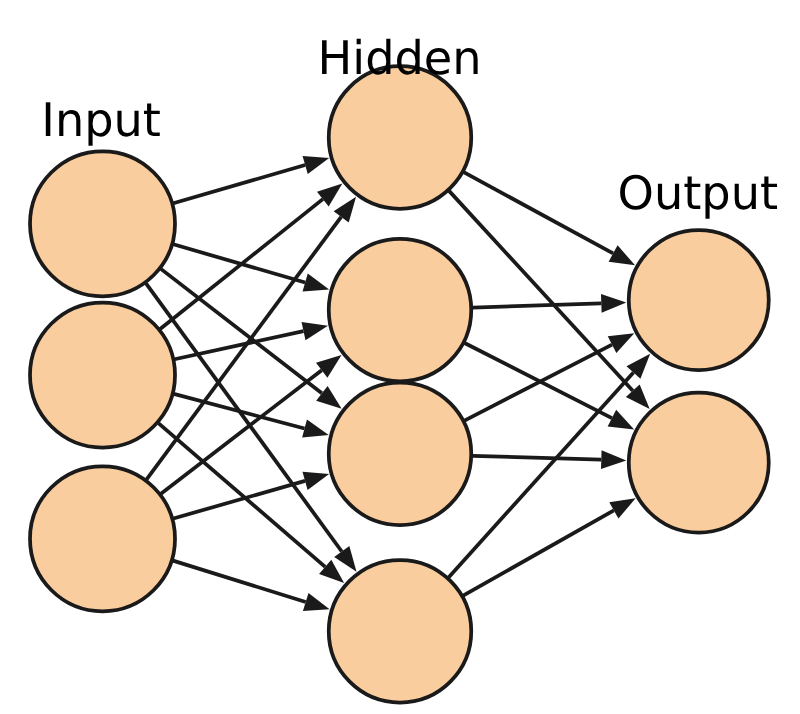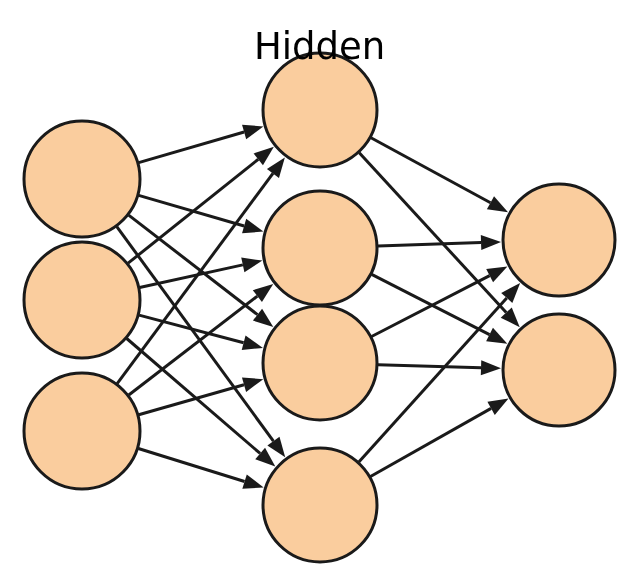--- a/index.html
+++ b/index.html
@@ -90,17 +90,19 @@
         <circle cx="82" cy="431" r="58" fill="#facd9e" stroke="#1a1a1a" stroke-width="3"></circle>
         <circle cx="320" cy="110" r="57" fill="#facd9e" stroke="#1a1a1a" stroke-width="3"></circle>
         <circle cx="320" cy="248" r="57" fill="#facd9e" stroke="#1a1a1a" stroke-width="3"></circle>
         <circle cx="320" cy="363" r="57" fill="#facd9e" stroke="#1a1a1a" stroke-width="3"></circle>
         <circle cx="320" cy="505" r="57" fill="#facd9e" stroke="#1a1a1a" stroke-width="3"></circle>
         <circle cx="559" cy="240" r="56" fill="#facd9e" stroke="#1a1a1a" stroke-width="3"></circle>
         <circle cx="559" cy="370" r="56" fill="#facd9e" stroke="#1a1a1a" stroke-width="3"></circle>
       </g>
   </svg>
 
+  <div class="layer-label" id="label-input" style="left: 33px; top: 78px;">Input</div>
 
   <div class="layer-label" id="label-hidden" style="left: 254px; top: 28px;">Hidden</div>
 
+  <div class="layer-label" id="label-output" style="left: 494px; top: 136px;">Output</div>
 
 </div>
 
 </body></html>

